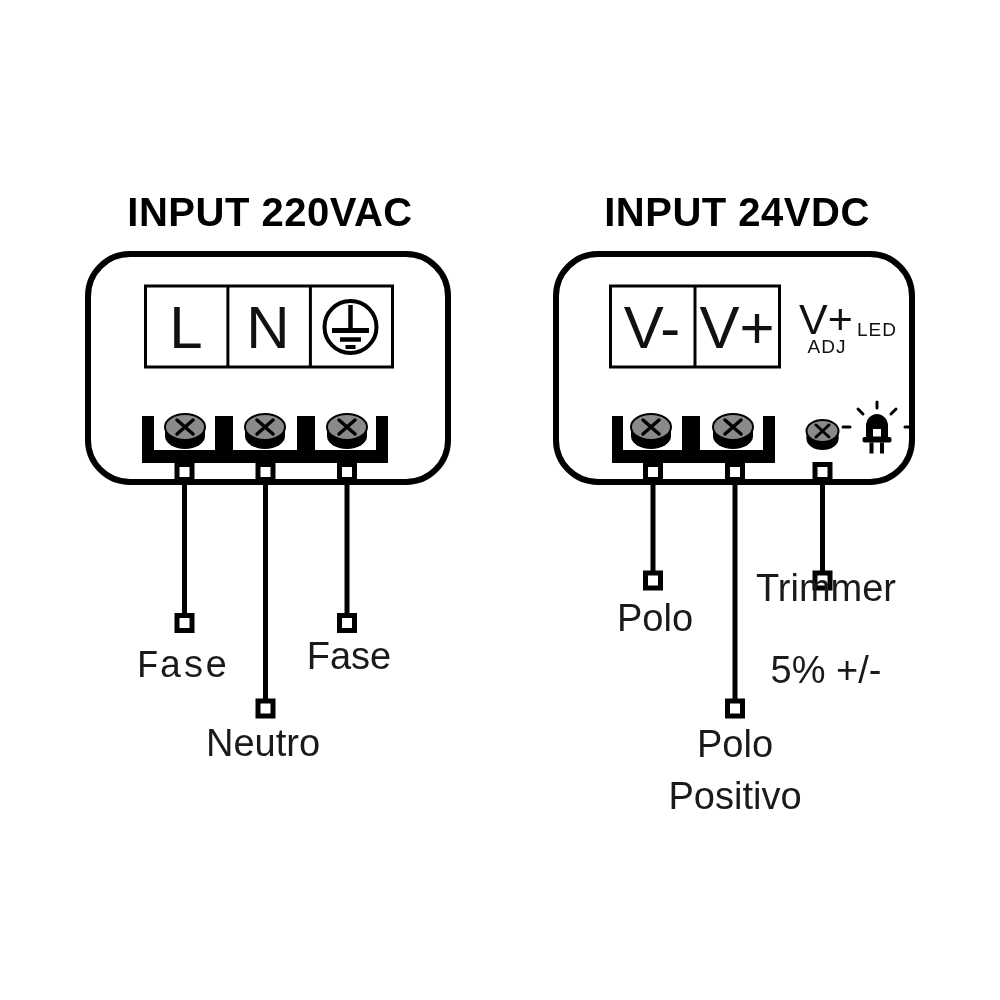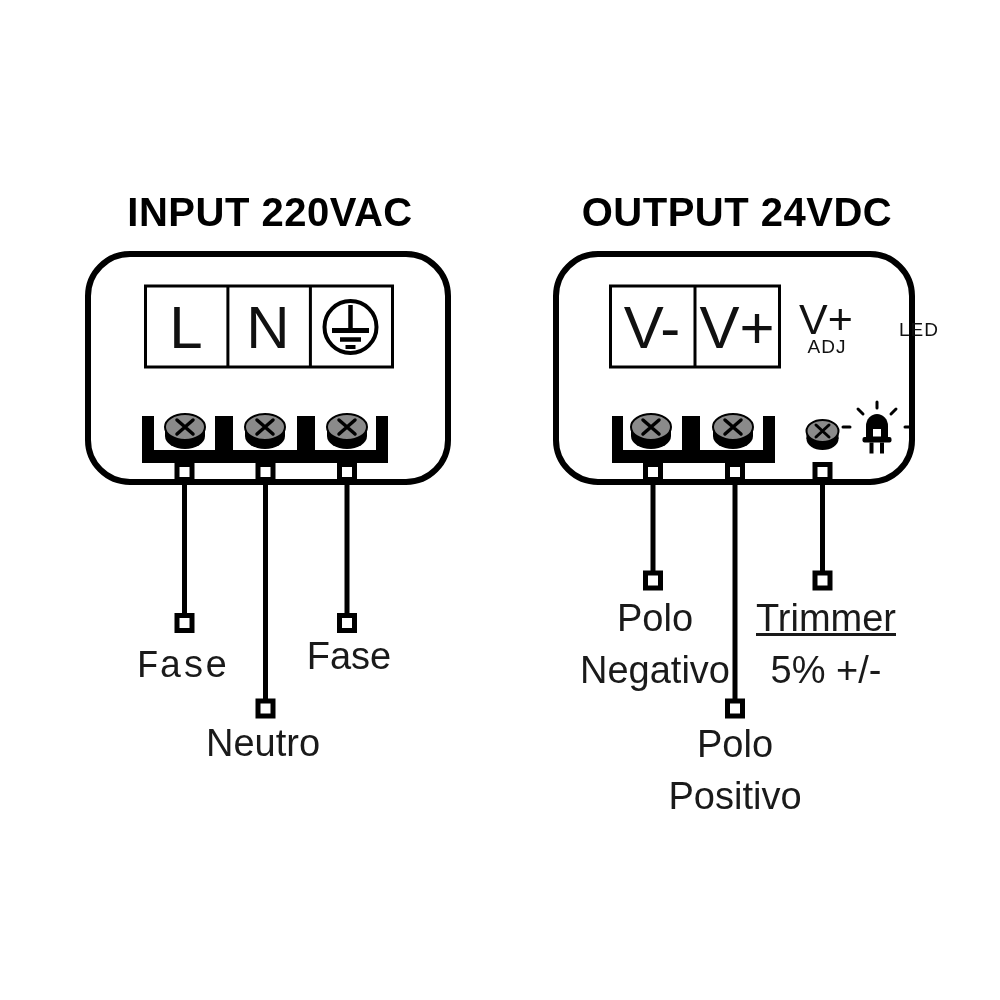--- a/index.html
+++ b/index.html
@@ -164,38 +164,37 @@
         <line x1="877" y1="402" x2="877" y2="408"></line>
         <line x1="858" y1="409" x2="863" y2="414"></line>
         <line x1="896" y1="409" x2="891" y2="414"></line>
         <line x1="843" y1="427" x2="850" y2="427"></line>
         <line x1="905" y1="427" x2="912" y2="427"></line>
       </g>
     </g>
   </svg>
 
   <div class="title" style="left:270px; top:190px;">INPUT 220VAC</div>
-  <div class="title" style="left:737px; top:190px;">OUTPUT 24VDC</div>
+  <div class="title" style="left:737px; top:190px;">INPUT 24VDC</div>
 
   <div class="cell-letter" style="left:186px; top:327px;">L</div>
   <div class="cell-letter" style="left:268px; top:327px;">N</div>
 
   <div class="cell-letter" style="left:652px; top:327px;">V-</div>
   <div class="cell-letter" style="left:737px; top:327px;">V+</div>
 
   <div class="vadj-main" style="left:826px; top:319px;">V+</div>
   <div class="small-caps" style="left:827px; top:347px;text-align:center;">ADJ</div>
-  <div class="small-caps" style="left:919px; top:330px;">LED</div>
+  <div class="small-caps" style="left:877px; top:330px;">LED</div>
 
   <div class="wire-label" style="left:182px; top:648px;font-family:Liberation Mono, monospace;">Fase</div>
   <div class="wire-label" style="left:263px; top:724px;">Neutro</div>
   <div class="wire-label" style="left:349px; top:637px;">Fase</div>
 
   <div class="wire-label" style="left:655px; top:599px;">Polo</div>
-  <div class="wire-label" style="left:655px; top:651px;">Negativo</div>
-
-  <div class="wire-label" style="left:826px; top:599px;text-decoration:underline;">Trimmer</div>
+
+  <div class="wire-label" style="left:826px; top:569px;">Trimmer</div>
   <div class="wire-label" style="left:826px; top:651px;">5% +/-</div>
 
   <div class="wire-label" style="left:735px; top:725px;">Polo</div>
   <div class="wire-label" style="left:735px; top:777px;">Positivo</div>
 
 </div>
 
 </body></html>

